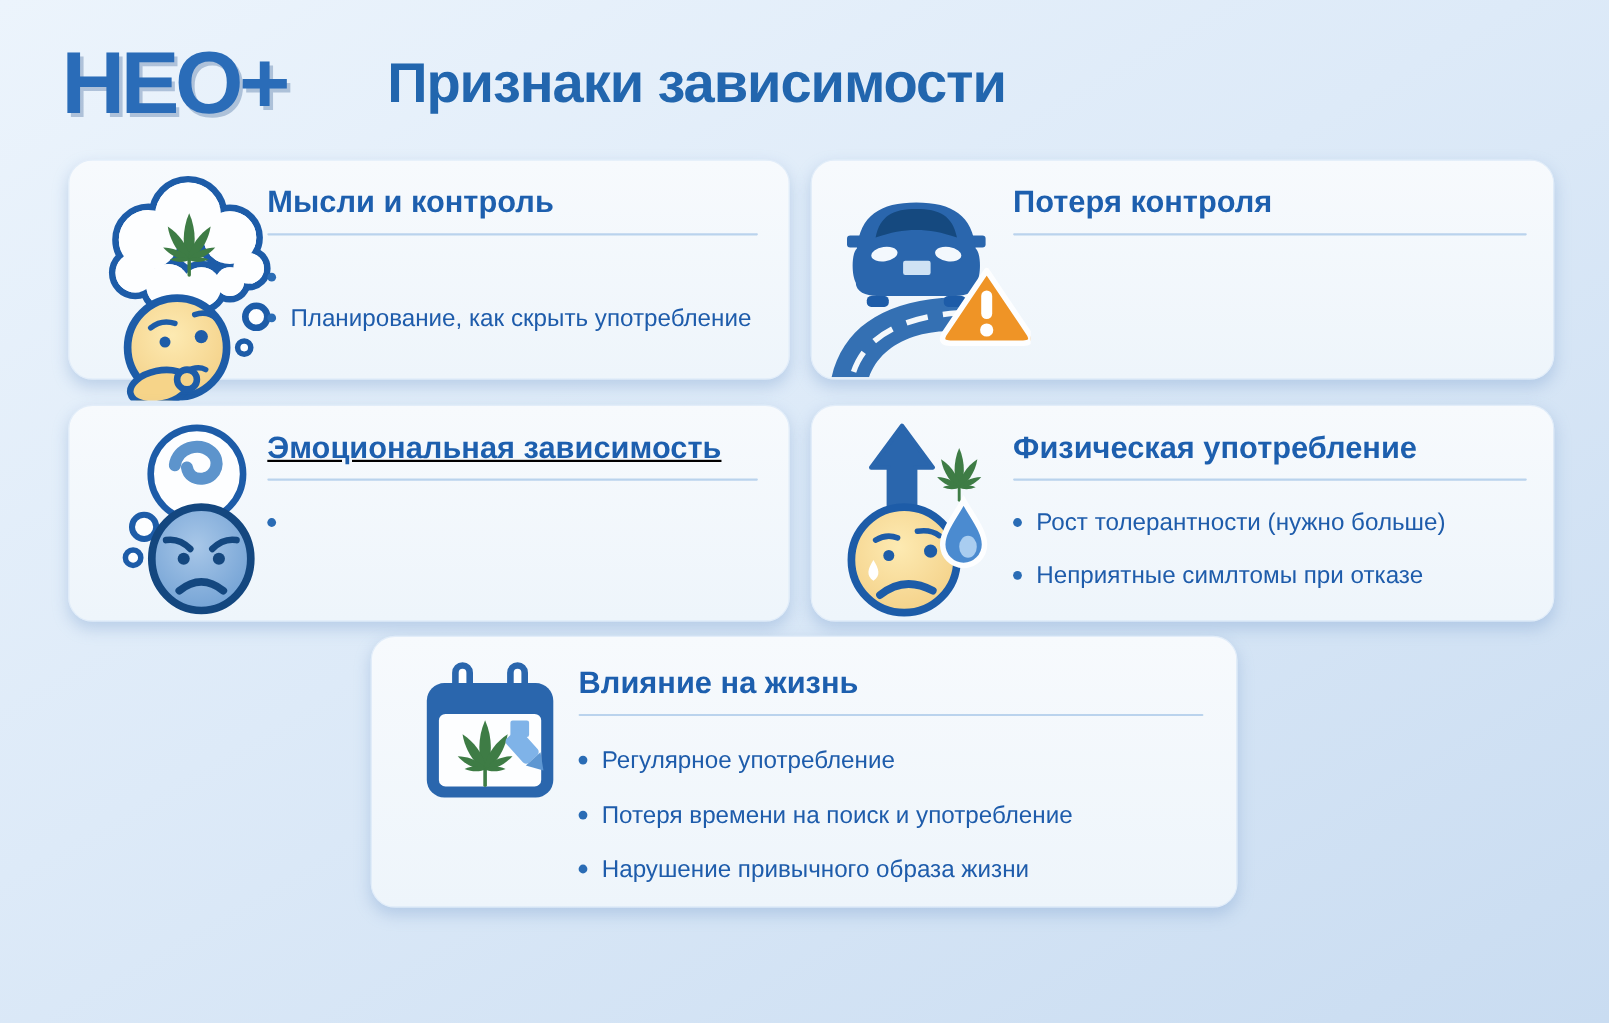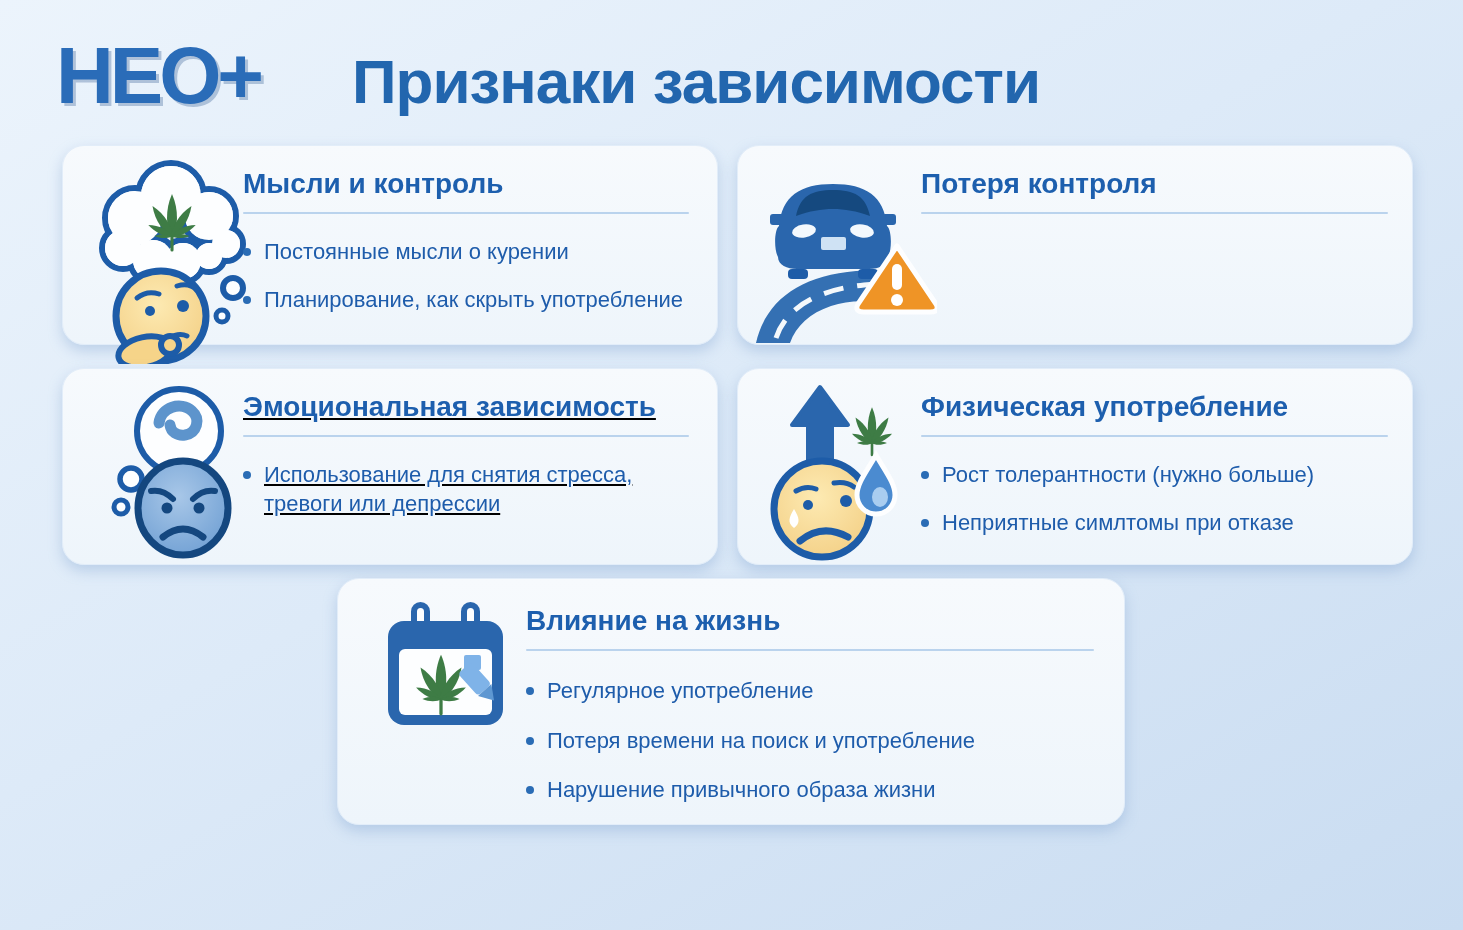--- a/index.html
+++ b/index.html
@@ -11,21 +11,21 @@
     padding-left:33px;
   }
   
   .logo {
     position:absolute; left:56px; top:30px;
     font-size:80px; font-weight:bold; letter-spacing:-4px;
     color:#2a6cb8; text-shadow:3px 3px 0 rgba(20,70,130,.28);
   }
   .page-title {
     position:absolute; left:352px; top:46px;
-    font-size:62px; font-weight:bold; letter-spacing:-1px; color:#2266ae;
+    font-size:51px; font-weight:bold; letter-spacing:-1px; color:#2266ae;
   }
   
   .card {
     position:absolute; border-radius:22px;
     background:linear-gradient(180deg,#f7fafd 0%,#eef5fb 100%);
     border:1px solid #e2edf9;
     box-shadow:0 6px 14px rgba(128,162,208,.40);
   }
   #card-thoughts  { left:62px;  top:145px; width:656px; height:200px; }
   #card-loss      { left:737px; top:145px; width:676px; height:200px; }
@@ -124,21 +124,20 @@
         <ellipse cx="62" cy="198" rx="27" ry="15" fill="#f6d489" stroke="#1d5ca8" stroke-width="6" transform="rotate(-12 62 198)"></ellipse>
         <circle cx="87" cy="191" r="9" fill="#f6d489" stroke="#1d5ca8" stroke-width="6"></circle>
       </svg>
     </div>
     <div class="card-content">
       <h2 class="card-title">Мысли и контроль</h2>
       <div class="divider"></div>
       <ul class="bullets">
         <li>
             <span class="dot"></span>
-            <span class="bullet-text">Постоянные мысли о курении</span>
           </li>
         <li>
             <span class="dot"></span>
             <span class="bullet-text">Планирование, как скрыть употребление</span>
           </li>
       </ul>
     </div>
   </section>
 
   <section class="card" id="card-loss">
@@ -184,21 +183,20 @@
           <circle cx="114" cy="131" r="5.5" fill="#14477f"></circle>
         <path d="M78,160 Q98,144 118,160" stroke="#14477f" stroke-width="7" fill="none" stroke-linecap="round"></path>
       </svg>
     </div>
     <div class="card-content">
       <h2 class="card-title">Эмоциональная зависимость</h2>
       <div class="divider"></div>
       <ul class="bullets">
         <li>
             <span class="dot"></span>
-            <span class="bullet-text">Использование для снятия стресса, тревоги или депрессии</span>
           </li>
       </ul>
     </div>
   </section>
 
   <section class="card" id="card-physical">
     <div class="card-icon">
       <svg width="170" height="190" viewBox="0 0 170 190">
         <path d="M64,10 L92,48 L76,48 L76,92 L52,92 L52,48 L36,48 Z" fill="#2a66ad" stroke="#2a66ad" stroke-width="4" stroke-linejoin="round"></path>
         <use href="#cannabis-leaf" transform="translate(116,66) scale(0.66)"></use>

